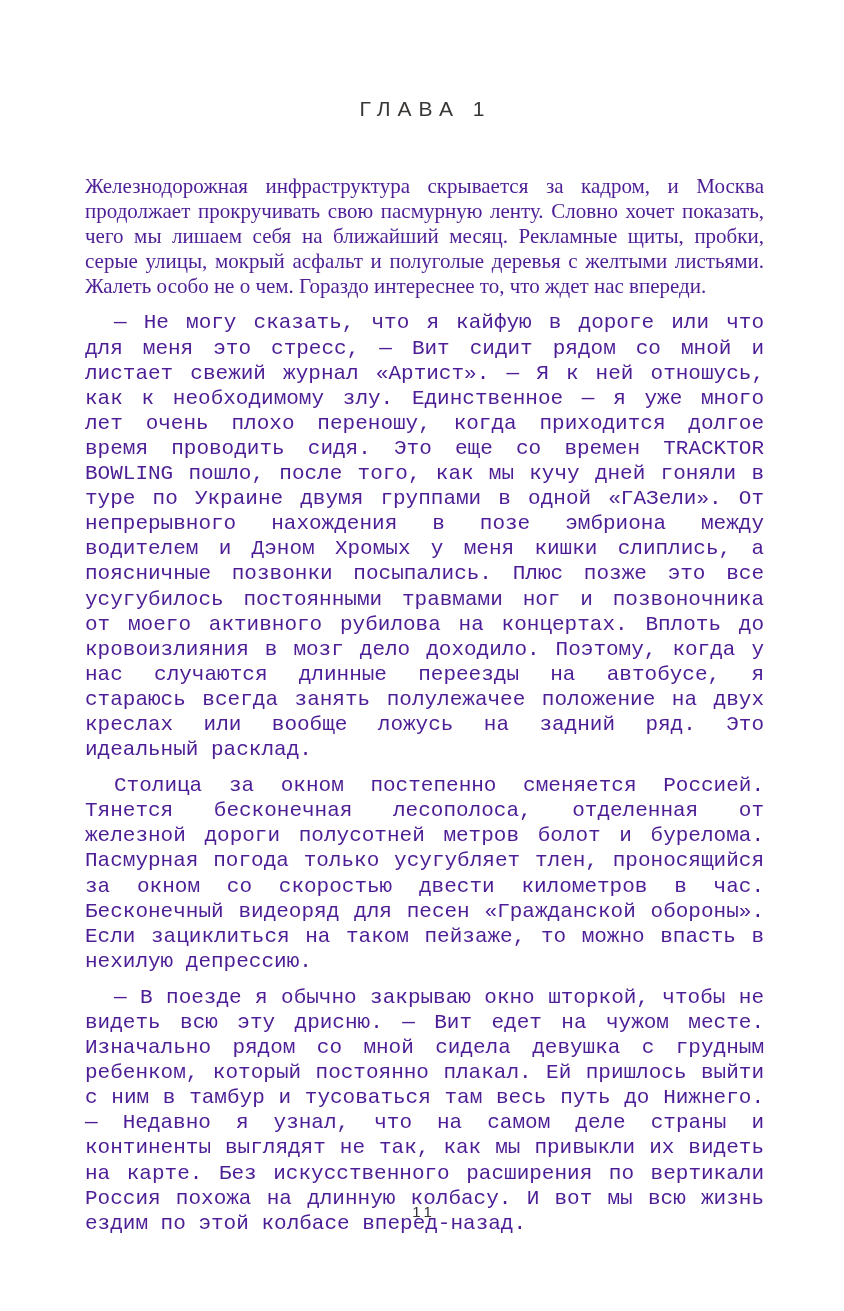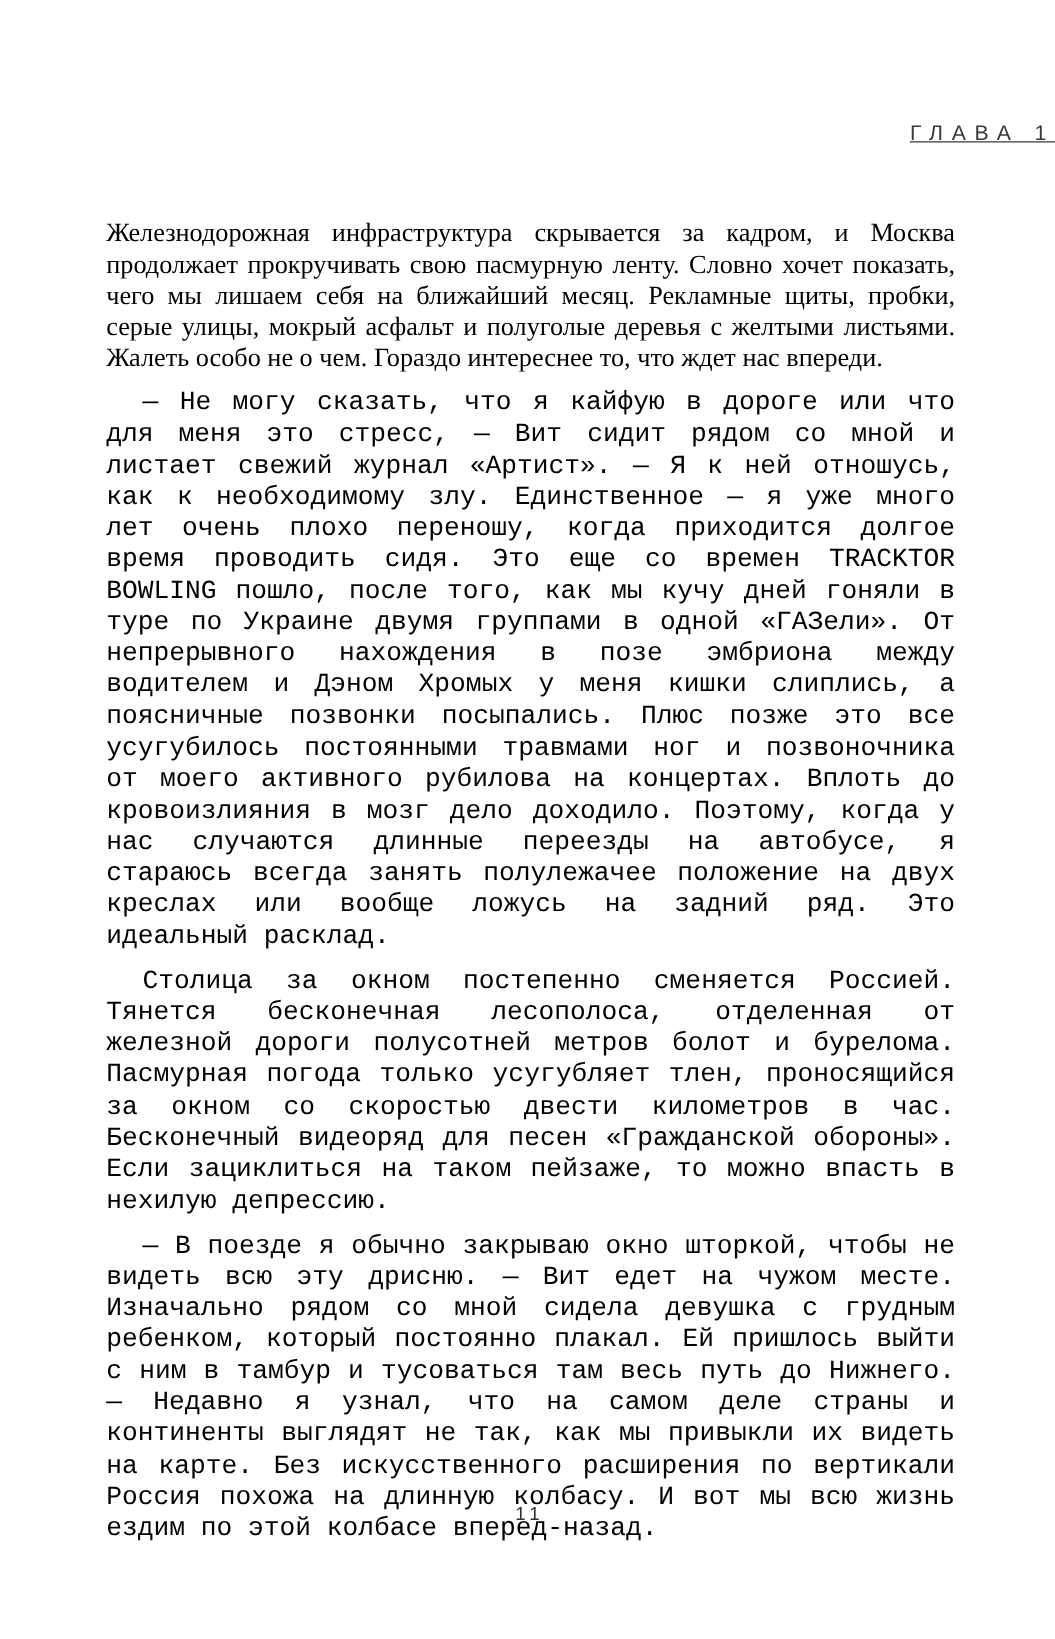--- a/index.html
+++ b/index.html
@@ -12,39 +12,38 @@
     width: 844px;
     height: 1311px;
     background: #ffffff;
     overflow: hidden;
   }
   .chapter-heading {
     position: absolute;
     top: 97px;
     left: 0;
     width: 100%;
-    text-align: right;
+    text-align: center;
     font-family: "Liberation Sans", "DejaVu Sans", sans-serif;
-    font-size: 17px;
+    font-size: 21px;
     font-weight: 500;
     letter-spacing: 7px;
     color: #3a3836;
     text-indent: 7px; 
     white-space: nowrap;
-    text-decoration: underline;
   }
   .text-block {
     position: absolute;
     top: 174px;
     left: 85px;
     width: 679px;
     font-family: "Liberation Serif", "DejaVu Serif", serif;
     font-size: 21px;
     line-height: 25.1px;
-    color: #000000;
+    color: #4c1d95;
     text-align: justify;
   }
   .text-block p {
     margin: 0 0 11px 0;
     padding: 0;
   }
   .text-block p.indent {
     text-indent: 29px;
     font-family: Liberation Mono, monospace;
   }

